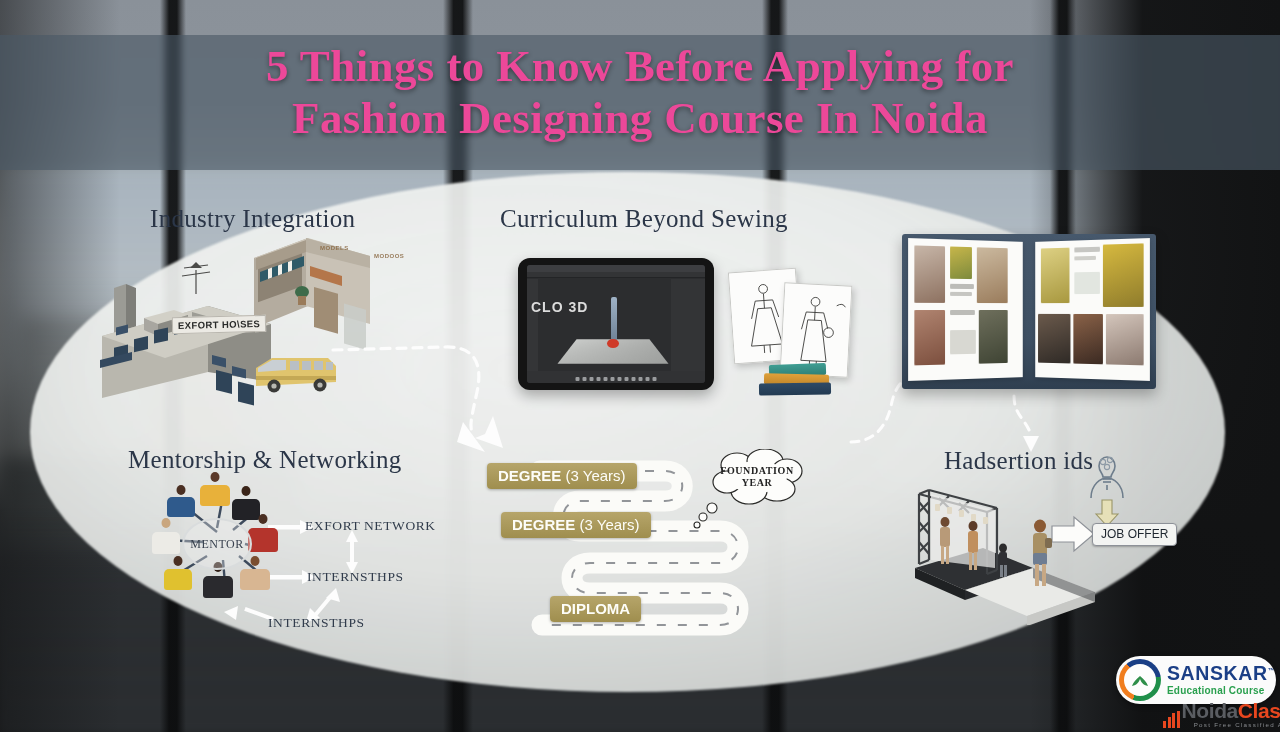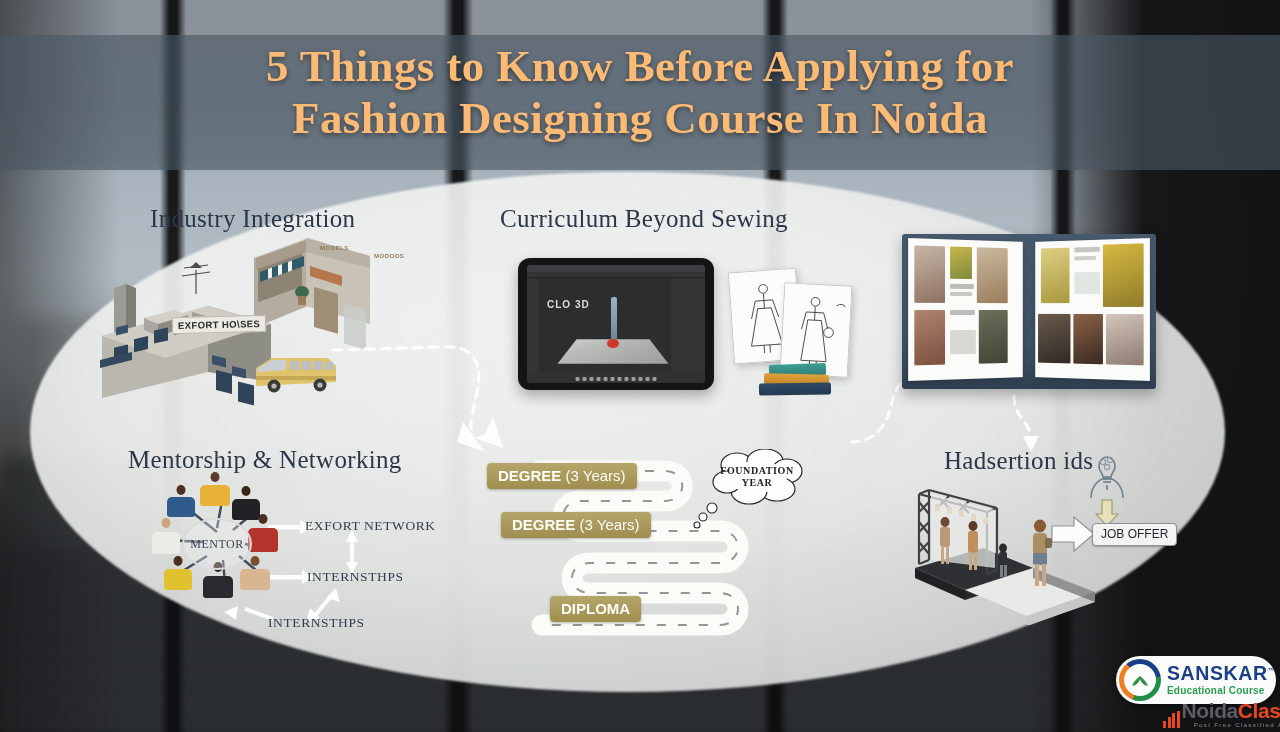--- a/index.html
+++ b/index.html
@@ -74,21 +74,21 @@
     background: rgba(74,88,101,0.62);
     backdrop-filter: blur(2px);
   }
   .title {
     position: absolute; left: 0; top: 40px; width: 1280px;
     text-align: center;
     font-family: "Liberation Serif", serif;
     font-weight: bold;
     font-size: 45px;
     line-height: 52px;
-    color: #fdba74;
+    color: #ec4899;
     letter-spacing: 0.4px;
     text-shadow: 0 2px 5px rgba(0,0,0,0.45);
     z-index: 30;
   }
 
   
   .oval {
     position: absolute;
     left: 30px; top: 172px; width: 1195px; height: 520px;
     border-radius: 50%;
@@ -226,22 +226,22 @@
     background: linear-gradient(145deg,#c9cbc9,#9d9f9d);
     transform: perspective(90px) rotateX(58deg);
   }
   .t-avatar {
     position: absolute; left: 84px; top: 32px; width: 6px; height: 44px;
     background: linear-gradient(to bottom,#9fb2c6,#6f8296);
     border-radius: 2px;
   }
   .t-dot { position:absolute; left:80px; top:74px; width:12px; height:9px; border-radius:50%; background:#cf3a28; }
   .t-logo {
-    position: absolute; left: 20px; top: 34px;
-    color: #dcdcdc; font-size: 10px; letter-spacing: 1px; font-weight: bold;
+    position: absolute; left: 4px; top: 34px;
+    color: #dcdcdc; font-size: 14px; letter-spacing: 1px; font-weight: bold;
     font-family: "Liberation Sans", sans-serif;
   }
   .t-icons { position:absolute; left:50%; bottom:2px; transform:translateX(-50%); display:flex; gap:3px; }
   .t-icons i { width:4px; height:4px; background:#9a9c9e; border-radius:1px; display:block; }
 
   
   .sketch-card {
     position: absolute; background: #fcfcfb; border: 1px solid #c8c9c6;
     box-shadow: 2px 3px 7px rgba(0,0,0,0.2);
     z-index: 17;

